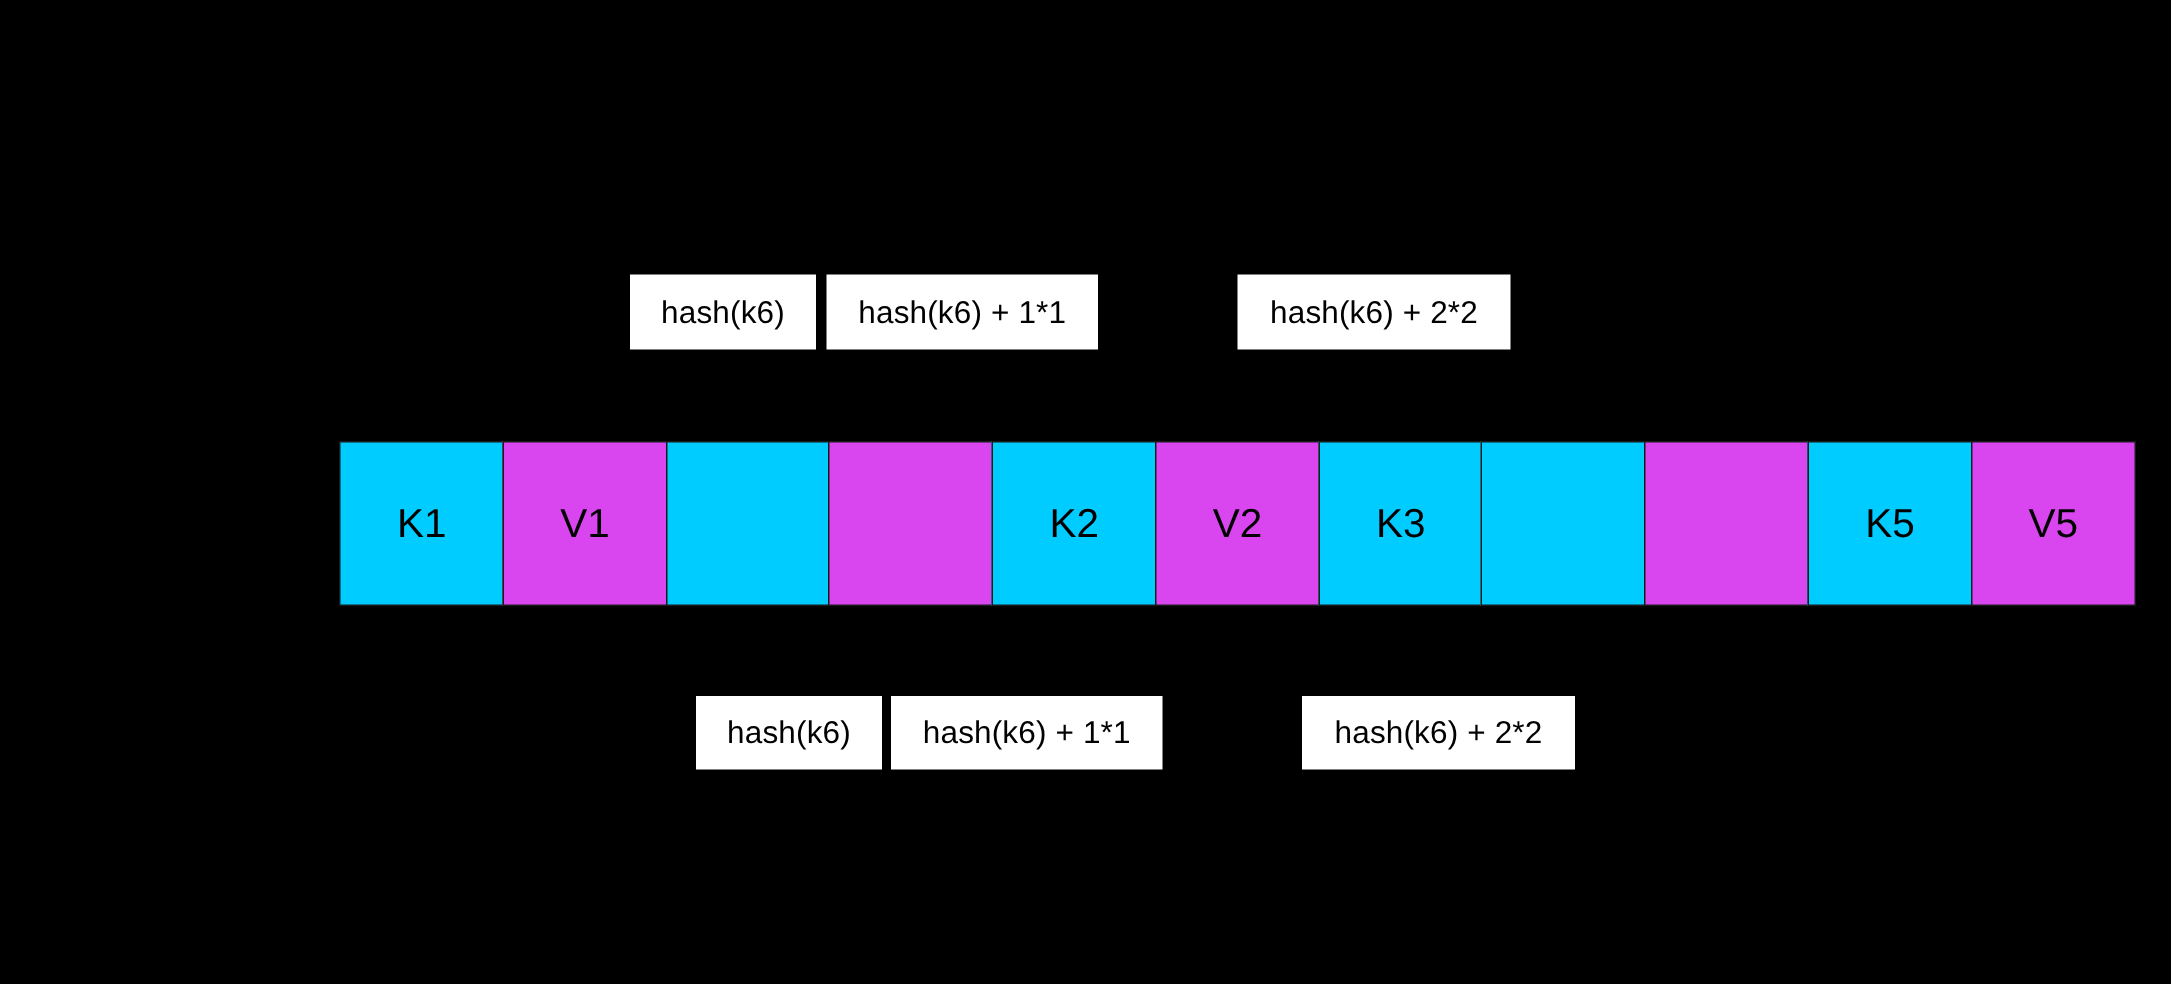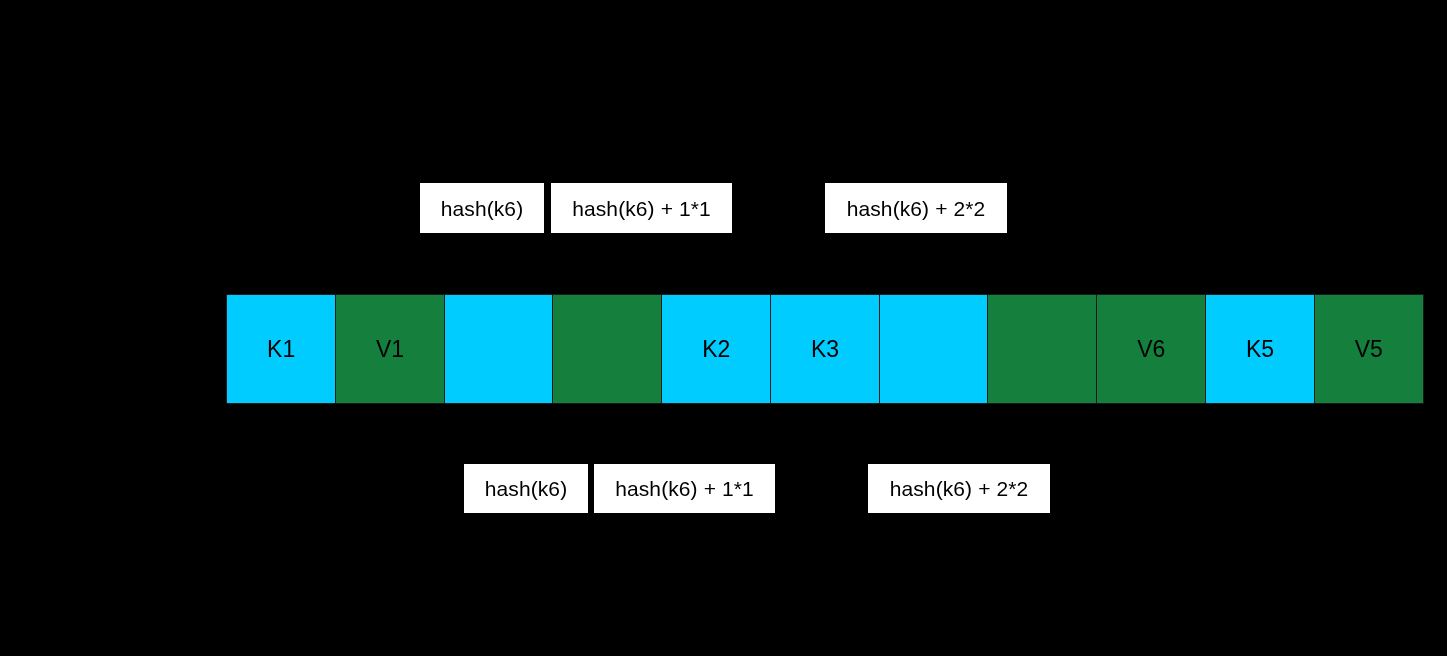--- a/index.html
+++ b/index.html
@@ -54,29 +54,29 @@
 
   .table-cell {
     flex: 1 1 0;
     position: relative;
     border: 1.6px solid #1a1a1a;
     margin-right: -1.6px;
     box-sizing: border-box;
     display: flex;
     align-items: center;
     justify-content: center;
-    font-size: 23px;
+    font-size: 27px;
     color: #000000;
     line-height: 1;
     background: #ffffff;
   }
   .table-cell:last-child { margin-right: 0; }
 
   .table-cell.key-slot   { background: #00ccff; }
-  .table-cell.value-slot { background: #15803d; text-align: center; }
+  .table-cell.value-slot { background: #d946ef; text-align: center; }
 
   .cell-label {
     pointer-events: none;
     user-select: none;
   }
 </style>
 </head>
 <body>
 
 <div id="diagram-canvas">
@@ -96,31 +96,31 @@
       </div>
       <div class="table-cell key-slot">
         <span class="cell-label"></span>
       </div>
       <div class="table-cell value-slot">
         <span class="cell-label"></span>
       </div>
       <div class="table-cell key-slot">
         <span class="cell-label">K2</span>
       </div>
+      <div class="table-cell value-slot">
+        <span class="cell-label">V2</span>
+      </div>
       <div class="table-cell key-slot">
         <span class="cell-label">K3</span>
       </div>
       <div class="table-cell key-slot">
         <span class="cell-label"></span>
       </div>
       <div class="table-cell value-slot">
         <span class="cell-label"></span>
-      </div>
-      <div class="table-cell value-slot">
-        <span class="cell-label">V6</span>
       </div>
       <div class="table-cell key-slot">
         <span class="cell-label">K5</span>
       </div>
       <div class="table-cell value-slot">
         <span class="cell-label">V5</span>
       </div>
     </div>
 
   <div id="probe-labels-bottom">

